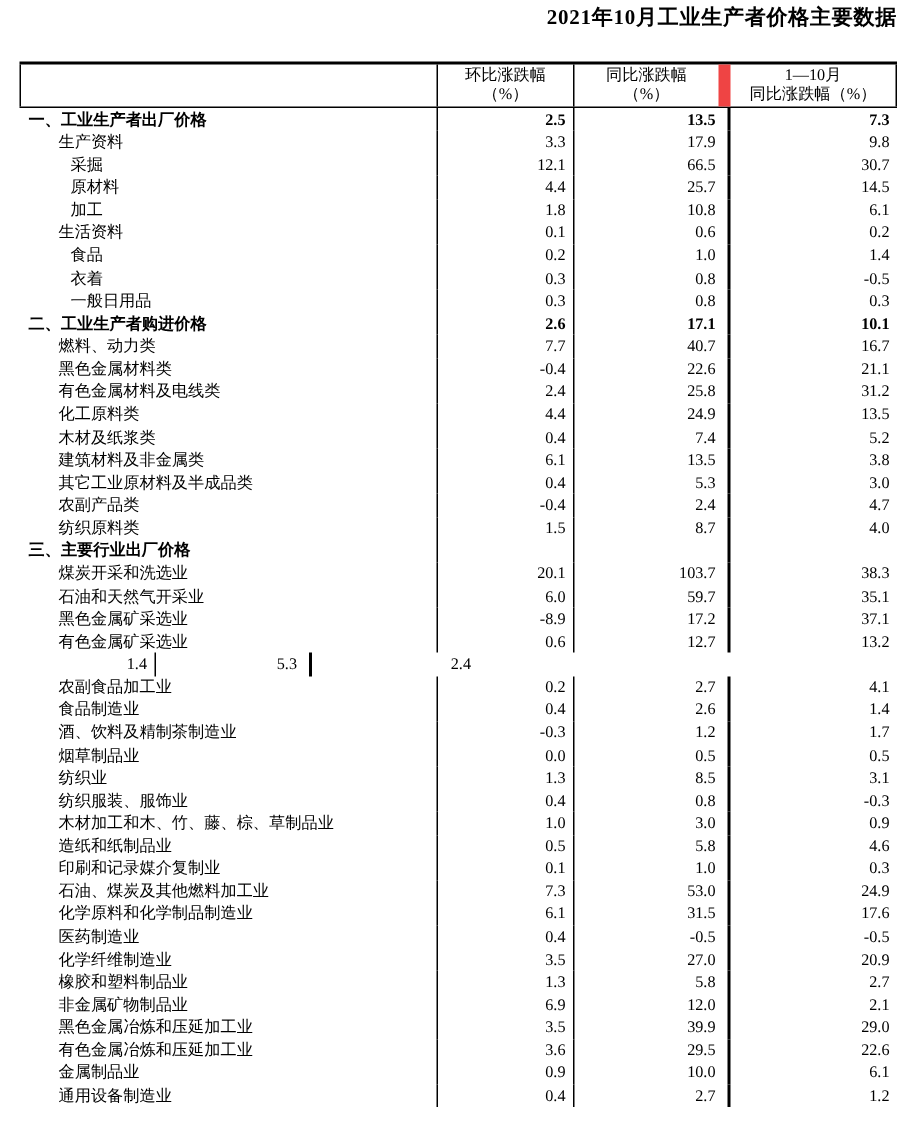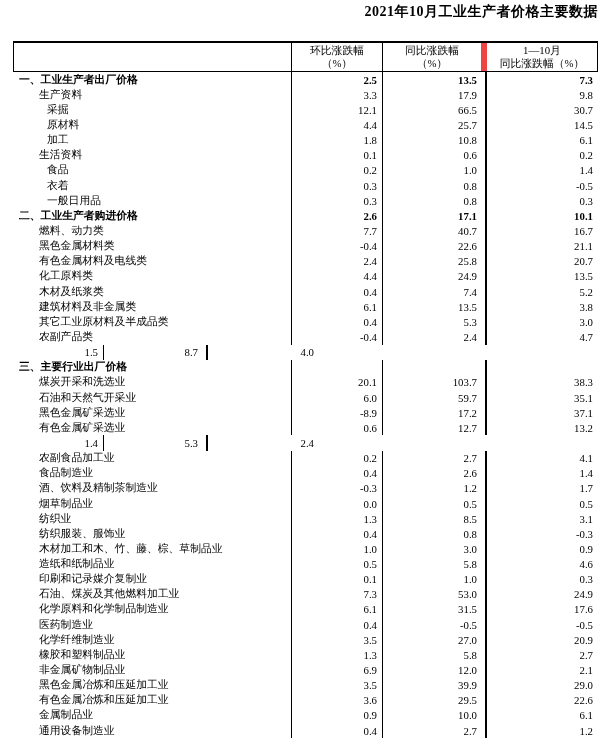--- a/index.html
+++ b/index.html
@@ -20,21 +20,21 @@
     display:flex; box-sizing:border-box; height:31px;
     border-top:2px solid #000; border-bottom:1px solid #000;
   }
   .hcell {
     box-sizing:border-box; display:flex; flex-direction:column;
     justify-content:center; align-items:center; text-align:center;
     font-size:10.8px; line-height:13px;
   }
   .hc0 { width:279px; border-left:1px solid #000; border-right:1px solid #000; }
   .hc1 { width:91px;  border-right:1px solid #000; }
-  .hc2 { width:104px; border-right:6px solid #ef4444; }
+  .hc2 { width:104px; border-right:8px solid #ef4444; }
   .hc3 { width:111px; border-right:1px solid #000; }
 
   
   .tbody { width:585px; }
   .row { display:flex; box-sizing:border-box; height:calc(682px / 45); font-size:10.8px; }
   .row > div { box-sizing:border-box; display:flex; align-items:center; overflow:hidden; }
   .c0 { width:279px; border-right:1px solid #000; white-space:nowrap; }
   .c1 { width:91px;  border-right:1px solid #000; justify-content:flex-end; padding-right:5px; }
   .c2 { width:104px; border-right:2px solid #000; justify-content:flex-end; padding-right:8px; }
   .c3 { width:111px; justify-content:flex-end; padding-right:5px; }
@@ -135,21 +135,21 @@
       <div class="row lv1">
         <div class="c0">黑色金属材料类</div>
         <div class="c1">-0.4</div>
         <div class="c2">22.6</div>
         <div class="c3">21.1</div>
       </div>
       <div class="row lv1">
         <div class="c0">有色金属材料及电线类</div>
         <div class="c1">2.4</div>
         <div class="c2">25.8</div>
-        <div class="c3">20.7</div>
+        <div class="c3">31.2</div>
       </div>
       <div class="row lv1">
         <div class="c0">化工原料类</div>
         <div class="c1">4.4</div>
         <div class="c2">24.9</div>
         <div class="c3">13.5</div>
       </div>
       <div class="row lv1">
         <div class="c0">木材及纸浆类</div>
         <div class="c1">0.4</div>
@@ -168,20 +168,21 @@
         <div class="c2">5.3</div>
         <div class="c3">3.0</div>
       </div>
       <div class="row lv1">
         <div class="c0">农副产品类</div>
         <div class="c1">-0.4</div>
         <div class="c2">2.4</div>
         <div class="c3">4.7</div>
       </div>
       <div class="row lv1">
+        <div class="c0">纺织原料类</div>
         <div class="c1">1.5</div>
         <div class="c2">8.7</div>
         <div class="c3">4.0</div>
       </div>
       <div class="row lv0">
         <div class="c0">三、主要行业出厂价格</div>
         <div class="c1"></div>
         <div class="c2"></div>
         <div class="c3"></div>
       </div>

